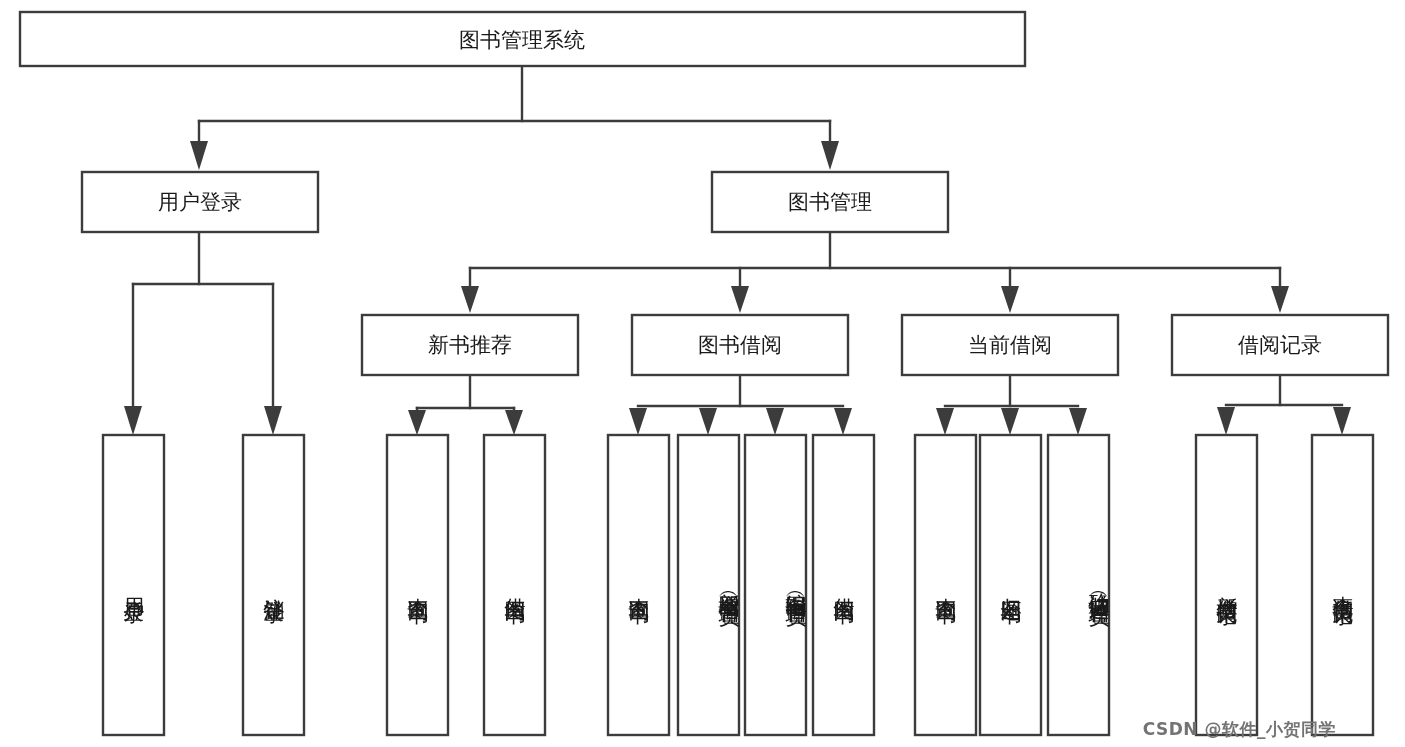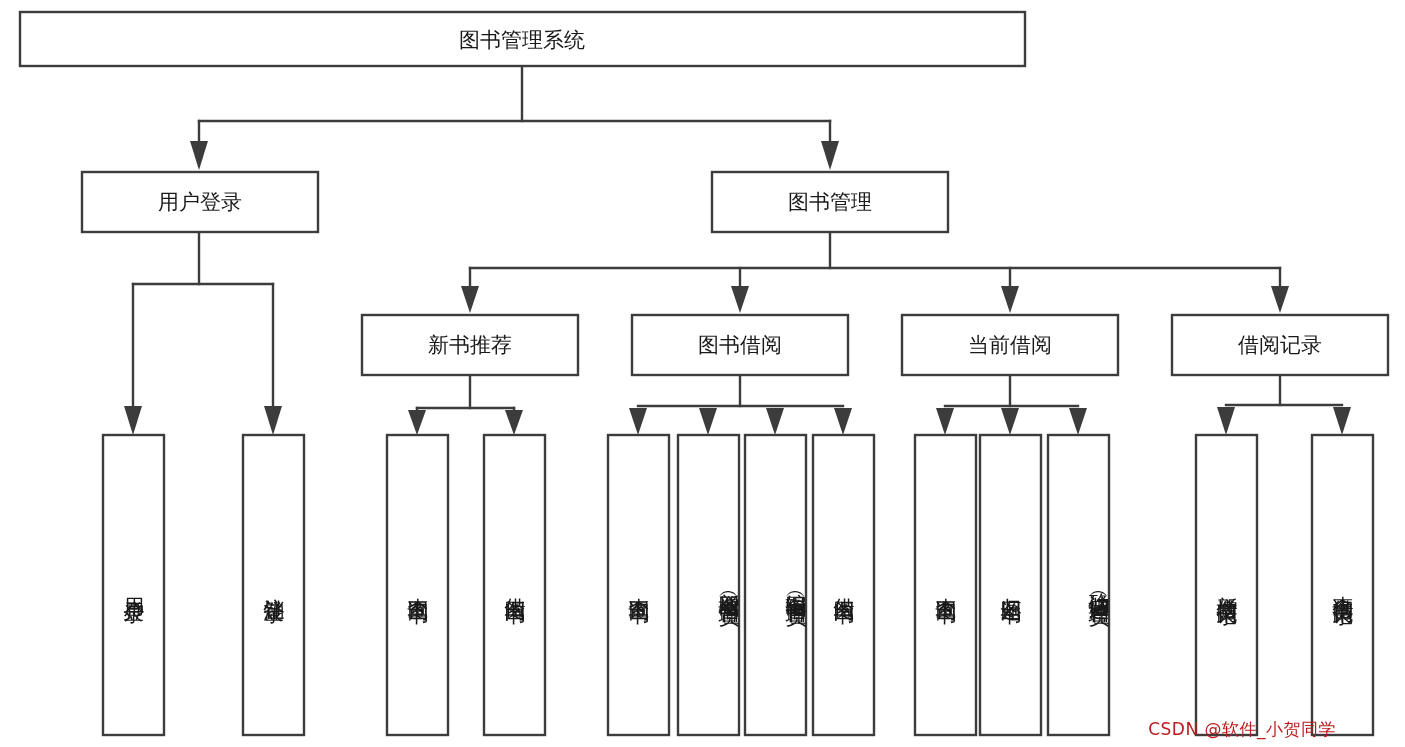--- a/index.html
+++ b/index.html
@@ -62,23 +62,24 @@
     color: #1a1a1a;
     pointer-events: none;
     white-space: nowrap;
   }
   .watermark {
     position: absolute;
     right: 12px;
     bottom: 6px;
     font-family: "DejaVu Sans", "Liberation Sans", sans-serif;
     font-size: 17px;
-    color: #b91c1c;
+    color: #737373;
     letter-spacing: 0.5px;
     white-space: nowrap;
+    font-weight: bold;
   }
 </style>
 </head>
 <body>
 
 <div id="diagram-root">
 
   <svg class="diagram-canvas" viewBox="0 0 1405 747">
 
     <g>

